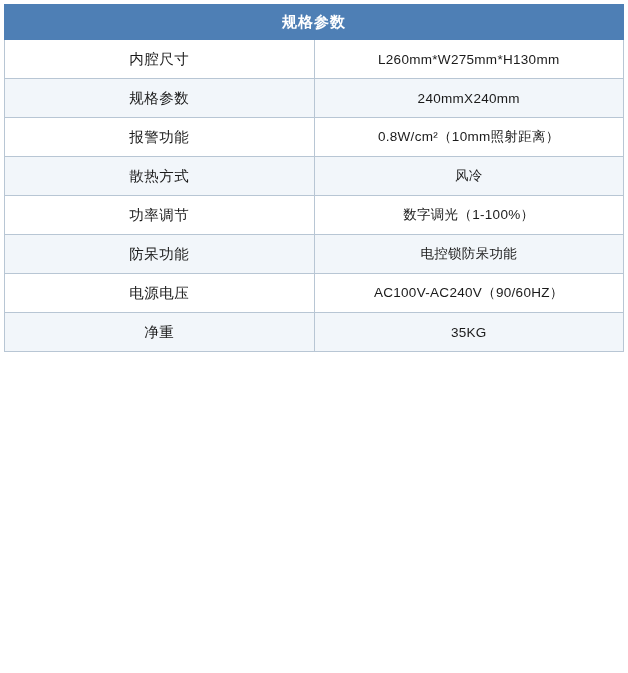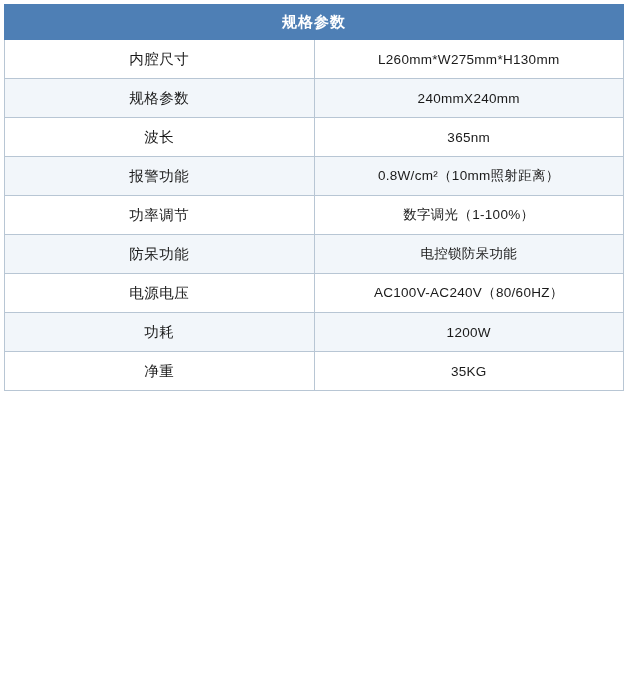--- a/index.html
+++ b/index.html
@@ -67,41 +67,37 @@
   <tbody>
     <tr>
       <td class="label-cell">内腔尺寸</td>
       <td class="value-cell">L260mm*W275mm*H130mm</td>
     </tr>
     <tr>
       <td class="label-cell">规格参数</td>
       <td class="value-cell">240mmX240mm</td>
     </tr>
     <tr>
-      <td class="label-cell">波长</td>
-      <td class="value-cell">365nm</td>
+      <td class="label-cell">报警功能</td>
+      <td class="value-cell">0.8W/cm²（10mm照射距离）</td>
     </tr>
     <tr>
-      <td class="label-cell">报警功能</td>
-      <td class="value-cell">0.8W/cm²（10mm照射距离）</td>
+      <td class="label-cell">散热方式</td>
+      <td class="value-cell">风冷</td>
     </tr>
     <tr>
       <td class="label-cell">功率调节</td>
       <td class="value-cell">数字调光（1-100%）</td>
     </tr>
     <tr>
       <td class="label-cell">防呆功能</td>
       <td class="value-cell">电控锁防呆功能</td>
     </tr>
     <tr>
       <td class="label-cell">电源电压</td>
-      <td class="value-cell">AC100V-AC240V（80/60HZ）</td>
-    </tr>
-    <tr>
-      <td class="label-cell">功耗</td>
-      <td class="value-cell">1200W</td>
+      <td class="value-cell">AC100V-AC240V（90/60HZ）</td>
     </tr>
     <tr>
       <td class="label-cell">净重</td>
       <td class="value-cell">35KG</td>
     </tr>
   </tbody>
 </table>
 
 </body></html>

